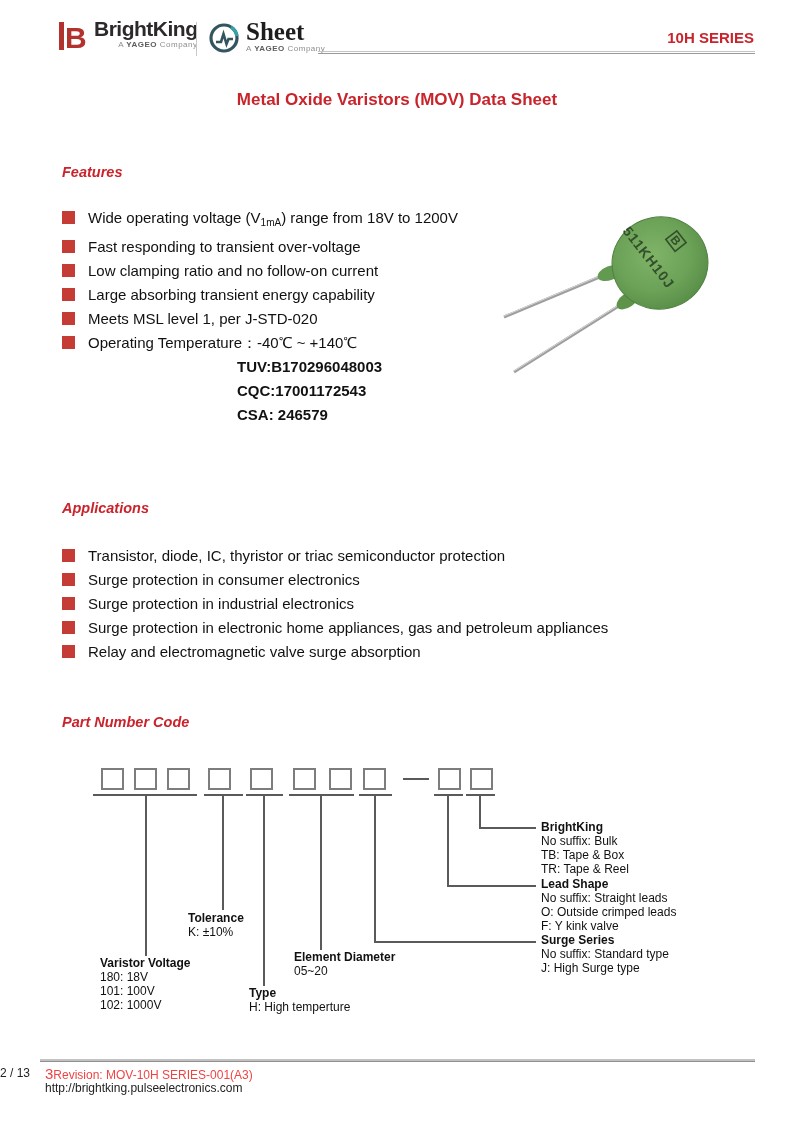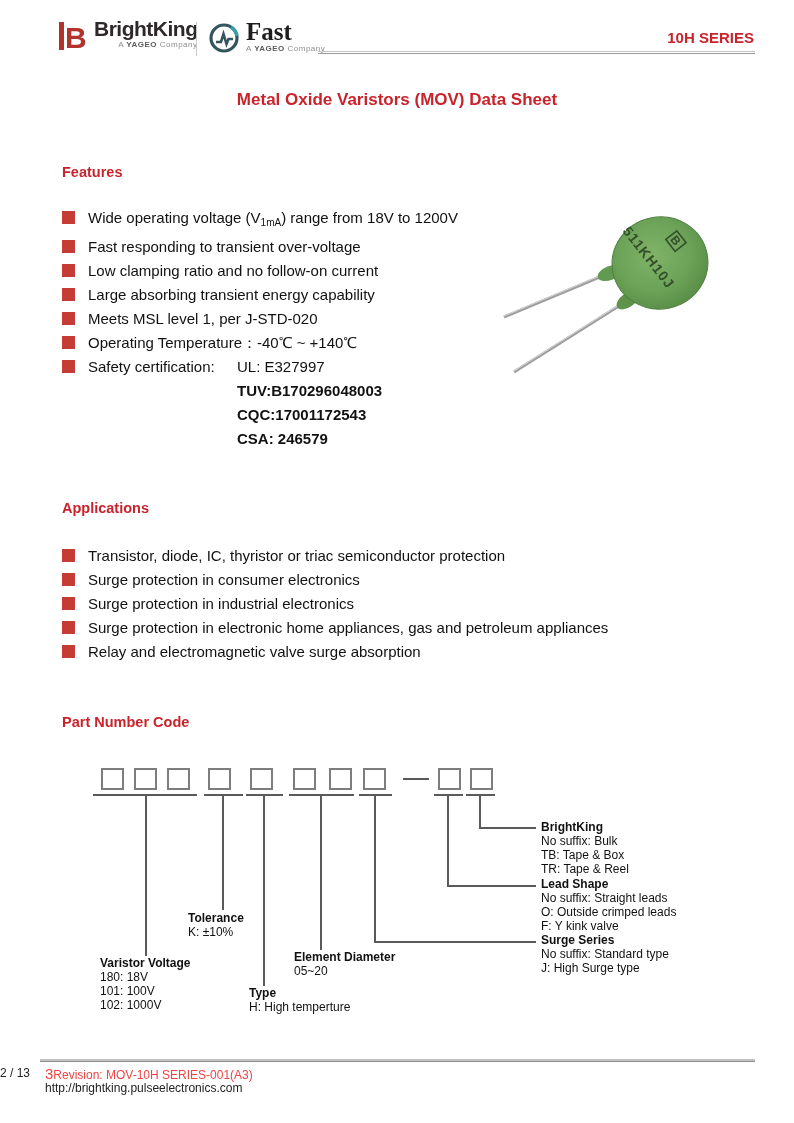--- a/index.html
+++ b/index.html
@@ -19,21 +19,21 @@
   .logo-pulse { position:absolute; left:207px; top:20px; display:flex; align-items:flex-start; }
   .pulse-text { margin-left:5px; }
   .pulse-name { font-family:"Liberation Serif", serif; font-size:25px; font-weight:bold; color:#1e1c1c; line-height:24px; }
   .series { position:absolute; right:40px; top:29px; font-size:15px; font-weight:bold; color:#c9242c; }
   .hdr-rule { position:absolute; left:318px; top:51px; width:437px; height:3px;
               border-top:1px solid #c4c4c4; border-bottom:1px solid #9a9a9a; }
   
   .doc-title { position:absolute; left:0; top:90px; width:100%; text-align:center;
                font-size:17px; font-weight:bold; color:#c9242c; }
   
-  .sec-h { position:absolute; font-size:14.5px; font-weight:bold; color:#c9242c; }
+  .sec-h { position:absolute; font-size:14.5px; font-weight:bold; color:#c9242c;font-style:italic; }
   .feat-h { left:62px; top:164px; }
   .app-h  { left:62px; top:500px; }
   .pn-h   { left:62px; top:714px; }
   .blist { position:absolute; left:62px; font-size:15px; line-height:24px; color:#111; }
   .feat-list { top:206px; width:470px; }
   .app-list  { top:544px; width:640px; }
   .bullet { display:inline-block; width:13px; height:13px; background:#c43c35;
             margin-right:13px; vertical-align:-1px; }
   sub.v { font-size:10px; vertical-align:-3px; }
   .cert-label { display:inline-block; width:149px; }
@@ -75,39 +75,38 @@
 
   <div class="hdr-divider"></div>
 
   <div class="logo-pulse">
     <svg width="34" height="36" viewBox="0 0 34 36">
       <circle cx="17" cy="18" r="13" fill="none" stroke="#33565e" stroke-width="3.2"></circle>
       <path d="M 24 7 A 13 13 0 0 1 30 16" fill="none" stroke="#3aa0a8" stroke-width="3.4"></path>
       <path d="M9 22 l5 0 l2.5 -8 l3 10 l2 -5 l4.5 0" fill="none" stroke="#33565e" stroke-width="2.6"></path>
     </svg>
     <div class="pulse-text">
-      <div class="pulse-name">Fast</div>
+      <div class="pulse-name">Sheet</div>
       <div class="tagline"><span>A </span><b>YAGEO</b><span> Company</span></div>
     </div>
   </div>
 
   <div class="series">10H SERIES</div>
   <div class="hdr-rule"></div>
 
   <div class="doc-title">Metal Oxide Varistors (MOV) Data Sheet</div>
 
   <div class="sec-h feat-h">Features</div>
   <div class="blist feat-list">
     <div><span class="bullet"></span><span>Wide operating voltage (V</span><sub class="v">1mA</sub><span>) range from 18V to 1200V</span></div>
     <div><span class="bullet"></span><span>Fast responding to transient over-voltage</span></div>
     <div><span class="bullet"></span><span>Low clamping ratio and no follow-on current</span></div>
     <div><span class="bullet"></span><span>Large absorbing transient energy capability</span></div>
     <div><span class="bullet"></span><span>Meets MSL level 1, per J-STD-020</span></div>
     <div><span class="bullet"></span><span>Operating Temperature：-40℃ ~ +140℃</span></div>
-    <div><span class="bullet"></span><span class="cert-label">Safety certification:</span><span>UL: E327997</span></div>
     <div class="cert-line">TUV:B170296048003</div>
     <div class="cert-line">CQC:17001172543</div>
     <div class="cert-line">CSA: 246579</div>
   </div>
 
   <div class="component">
     <svg width="260" height="185" viewBox="0 0 260 185">
       <defs>
         <radialGradient id="discG" cx="45%" cy="40%" r="65%">
           <stop offset="0%" stop-color="#7fb368"></stop>

